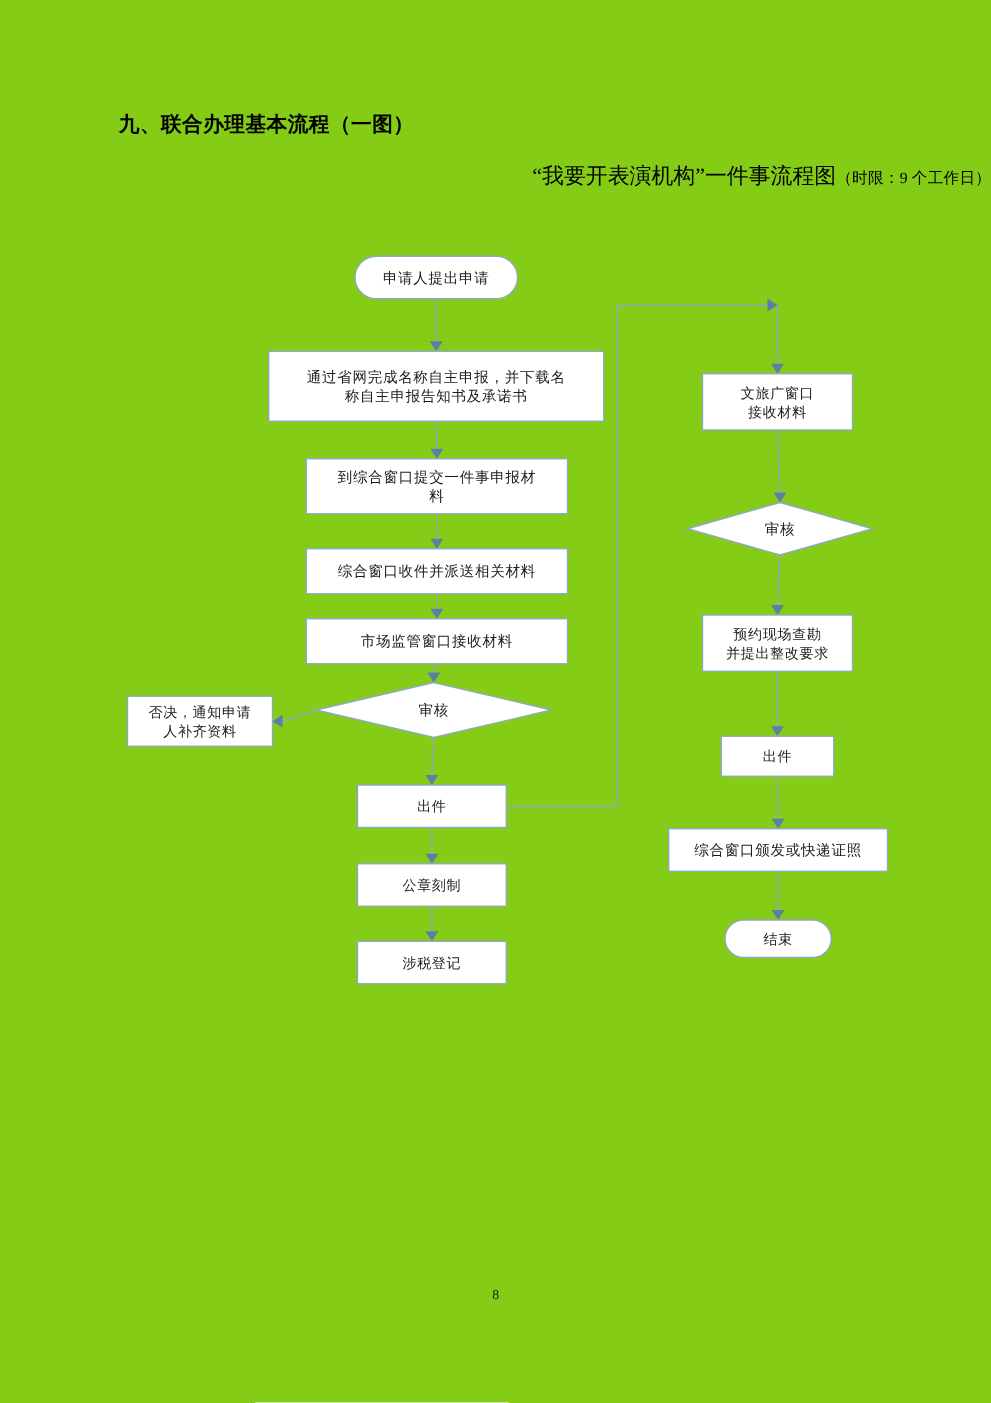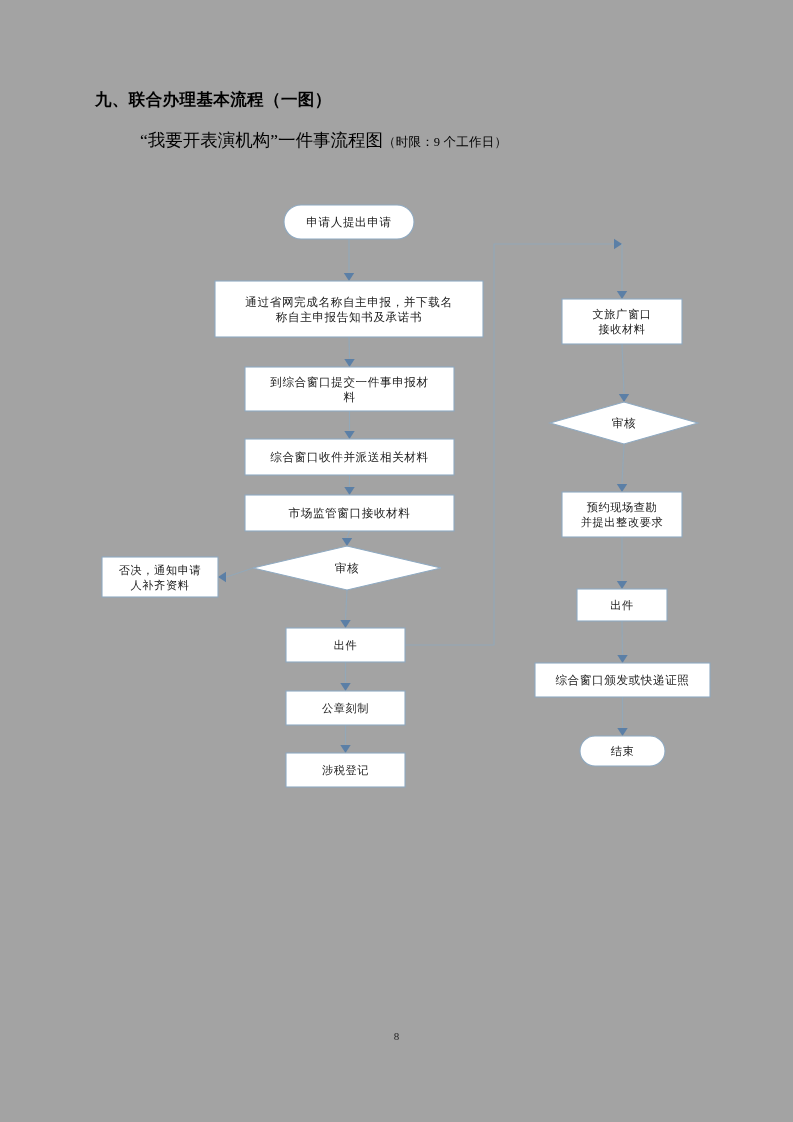--- a/index.html
+++ b/index.html
@@ -12,21 +12,21 @@
     width: 793px;
     height: 1122px;
     position: relative;
     font-family: "Liberation Serif", "DejaVu Serif", serif;
     color: #000000;
     overflow: hidden;
   }
   .page {
     position: absolute;
     inset: 0;
-    background: #a3a3a3;
+    background: #84cc16;
   }
 
   
   .heading-block {
     position: absolute;
     left: 0;
     top: 88px;
     width: 793px;
   }
   .heading-main {
@@ -36,20 +36,21 @@
     margin: 0 0 0 95px;
     line-height: 1.5;
     white-space: nowrap;
   }
   .heading-sub {
     margin: 15px 0 0 0;
     padding-left: 140px;
     font-size: 17.5px;
     line-height: 1.4;
     white-space: nowrap;
+    text-align: right;
   }
   .heading-sub .sub-title {
     font-size: 17.5px;
   }
   .heading-sub .sub-note {
     font-size: 12.5px;
     letter-spacing: 0.2px;
   }
 
   

